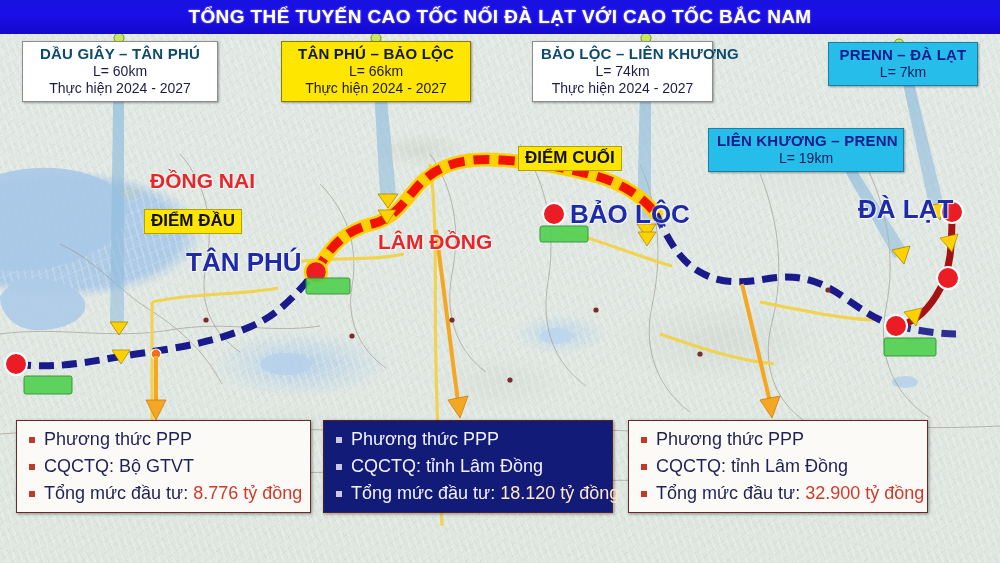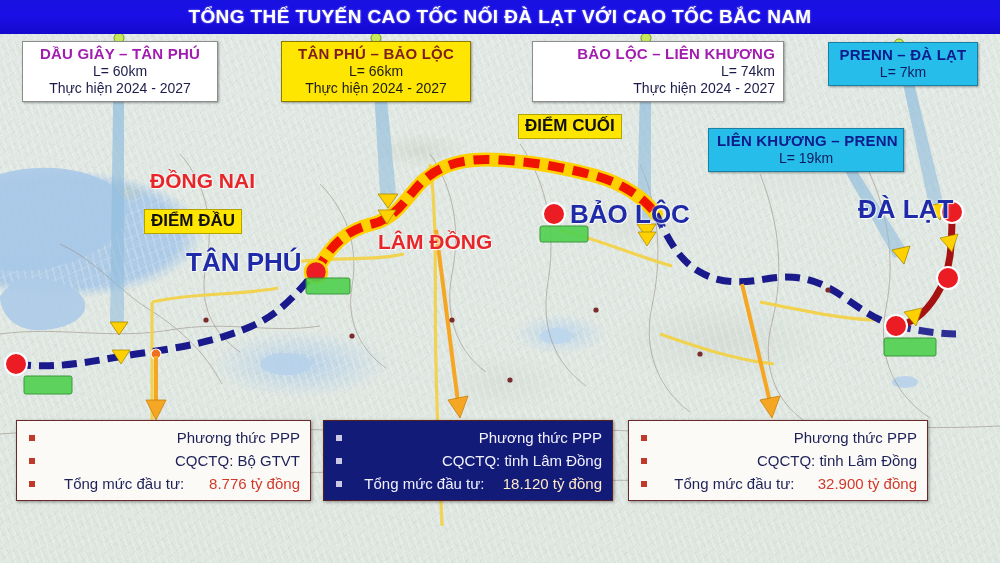--- a/index.html
+++ b/index.html
@@ -99,23 +99,23 @@
     letter-spacing: 0.2px;
     white-space: nowrap;
   }
   .callout .seg-len,
   .callout .seg-period {
     font-size: 14px;
     color: #1b1b4b;
     white-space: nowrap;
   }
   .callout.white { background: #ffffff; }
-  .callout.white .seg-name { color: #a21caf; }
+  .callout.white .seg-name { color: #0c4a6e; }
   .callout.yellow { background: #ffe600; border-color: #8a7b00; }
-  .callout.yellow .seg-name { color: #7f1d1d; }
+  .callout.yellow .seg-name { color: #0f172a; }
   .callout.yellow .seg-len,
   .callout.yellow .seg-period { color: #1b1b1b; }
   .callout.cyan { background: #27bdeb; border-color: #1b7ea3; }
   .callout.cyan .seg-name { color: #0c1b8c; }
   .callout.cyan .seg-len { color: #0c1b5e; }
 
   
   .place {
     position: absolute;
     font-weight: bold;
@@ -150,24 +150,23 @@
   .infobox.light { background: #fbfaf7; }
   .infobox.dark  { background: #131b79; border-color: #5a1f1f; }
   .infobox ul {
     margin: 0;
     padding: 0;
     list-style: none;
   }
   .infobox li {
     display: flex;
     align-items: baseline;
-    font-size: 15px;
+    font-size: 18px;
     margin: 0 0 6px 0;
     white-space: nowrap;
-    justify-content: space-between;
   }
   .infobox li:last-child { margin-bottom: 0; }
   .infobox .bullet {
     width: 6px; height: 6px;
     flex: 0 0 6px;
     margin-right: 9px;
     background: #c0392b;
     transform: translateY(-2px);
   }
   .infobox.light .row-text { color: #1e2157; }
@@ -321,40 +320,40 @@
     </svg>
 
     <div class="place marker-tag" style="left:144px; top:175px;">ĐIỂM ĐẦU</div>
 
     <div class="place province" style="left:150px; top:135px;">ĐỒNG NAI</div>
 
     <div class="place city" style="left:186px; top:213px;">TÂN PHÚ</div>
 
     <div class="place province" style="left:378px; top:196px;">LÂM ĐỒNG</div>
 
-    <div class="place marker-tag" style="left:518px; top:80px;">ĐIỂM CUỐI</div>
+    <div class="place marker-tag" style="left:518px; top:112px;">ĐIỂM CUỐI</div>
 
     <div class="place city" style="left:570px; top:165px;">BẢO LỘC</div>
 
     <div class="place city" style="left:858px; top:160px;">ĐÀ LẠT</div>
   </div>
 
   <div class="callout white" style="left:22px; top:41px; width:196px;">
     <div class="seg-name">DẦU GIÂY – TÂN PHÚ</div>
     <div class="seg-len">L= 60km</div>
     <div class="seg-period">Thực hiện 2024 - 2027</div>
   </div>
 
   <div class="callout yellow" style="left:281px; top:41px; width:190px;">
     <div class="seg-name">TÂN PHÚ – BẢO LỘC</div>
     <div class="seg-len">L= 66km</div>
     <div class="seg-period">Thực hiện 2024 - 2027</div>
   </div>
 
-  <div class="callout white" style="left:532px; top:41px; width:252px;text-align:right;">
+  <div class="callout white" style="left:532px; top:41px; width:181px;">
     <div class="seg-name">BẢO LỘC – LIÊN KHƯƠNG</div>
     <div class="seg-len">L= 74km</div>
     <div class="seg-period">Thực hiện 2024 - 2027</div>
   </div>
 
   <div class="callout cyan" style="left:828px; top:42px; width:150px;">
     <div class="seg-name">PRENN – ĐÀ LẠT</div>
     <div class="seg-len">L= 7km</div>
   </div>
 

